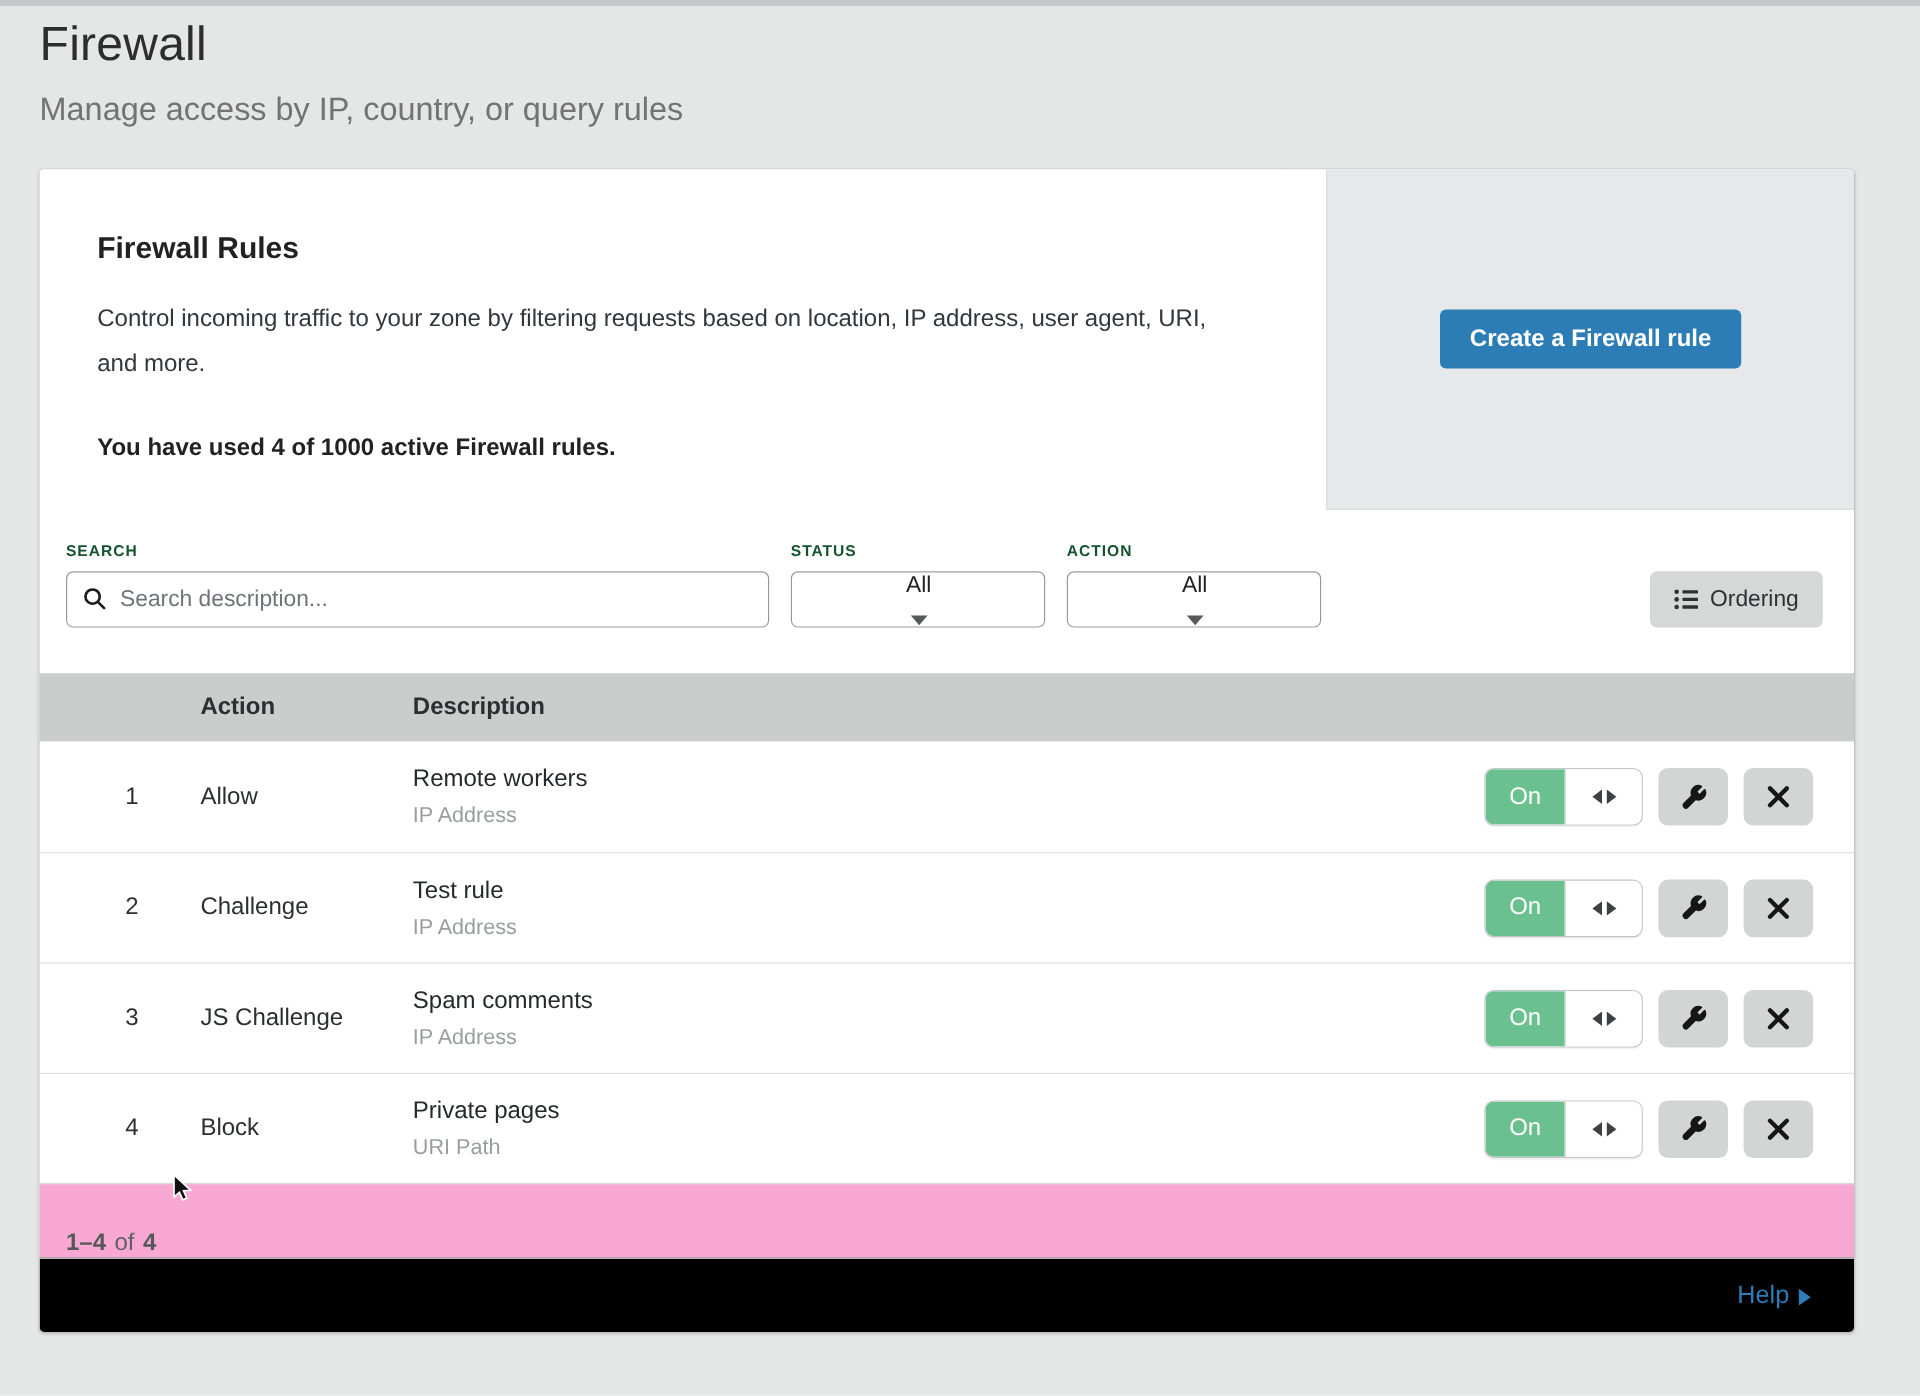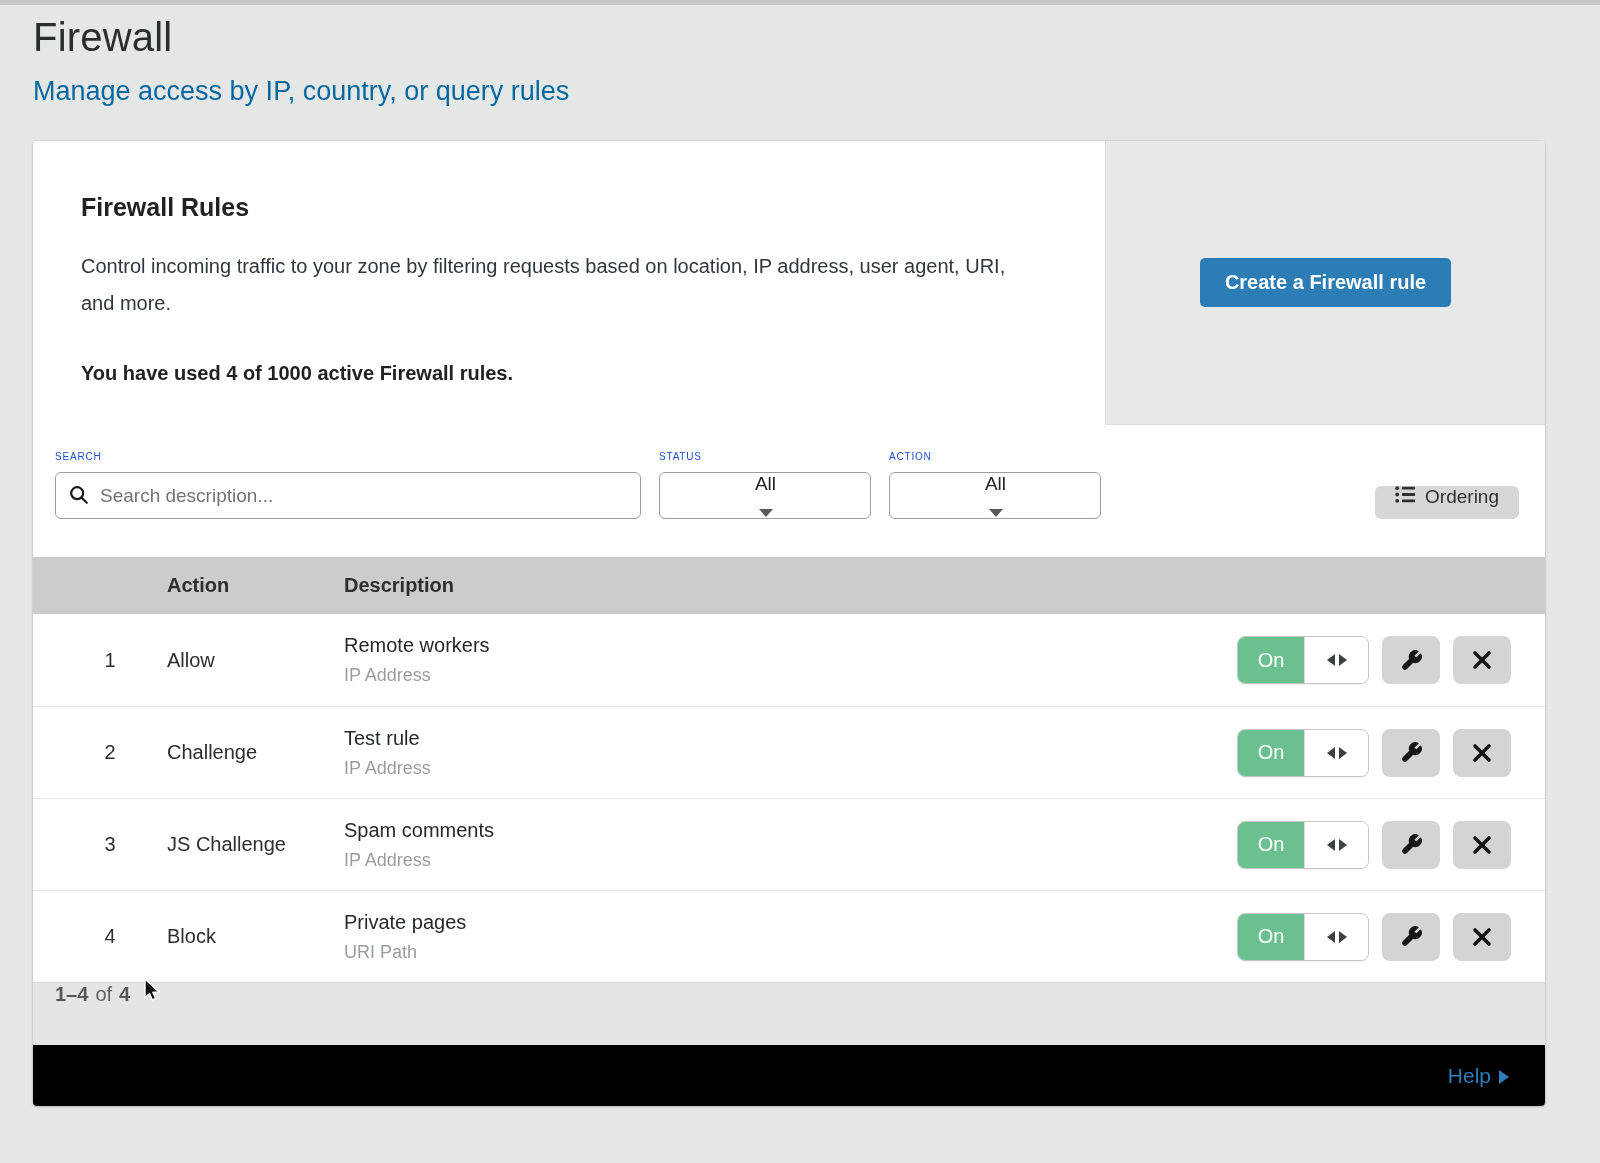--- a/index.html
+++ b/index.html
@@ -8,21 +8,21 @@
     background: #e5e6e6;
     font-family: "Liberation Sans", "DejaVu Sans", sans-serif;
     color: #333;
     position: relative;
   }
   .top-strip { height: 5px; background: #c6c7c8; width: 100%; }
 
   
   .page-header { margin: 10px 0 0 33px; }
   .page-title { font-size: 40px; font-weight: 500; color: #2d2d2d; letter-spacing: .2px; }
-  .page-subtitle { font-size: 27px; color: #0369a1; margin-top: 16px; font-weight: 400; }
+  .page-subtitle { font-size: 27px; color: #737373; margin-top: 16px; font-weight: 400; }
 
   
   .card {
     margin: 34px 55px 0 33px;
     width: 1512px;
     background: #fff;
     border-radius: 4px;
     box-shadow: 0 1px 3px rgba(0,0,0,.18), 0 0 0 1px rgba(0,0,0,.04);
     overflow: hidden;
   }
@@ -40,40 +40,40 @@
   }
   .btn-primary {
     background: #2c7cb5; color: #fff; border: none; cursor: pointer;
     font-family: inherit; font-size: 20px; font-weight: 700;
     padding: 13px 25px; border-radius: 5px;
   }
 
   
   .filters { display: flex; align-items: flex-end; padding: 26px 26px 38px 22px; background: #fff; }
   .filter-group { display: flex; flex-direction: column; }
-  .filter-label { font-size: 10px; font-weight: 400; color: #1d4ed8; letter-spacing: .8px; margin-bottom: 10px; }
+  .filter-label { font-size: 13px; font-weight: 700; color: #14532d; letter-spacing: .8px; margin-bottom: 10px; }
   .search-wrap { position: relative; width: 586px; }
   .search-input {
     width: 100%; height: 47px; border: 1px solid #9a9da0; border-radius: 6px;
     font-family: inherit; font-size: 19px; color: #333; padding: 0 14px 0 44px; background: #fff;
   }
   .search-input::placeholder { color: #707478; opacity: 1; }
   .search-icon { position: absolute; left: 13px; top: 12px; width: 22px; height: 22px; }
   .select-box {
     width: 212px; height: 47px; border: 1px solid #9a9da0; border-radius: 6px; background: #fff;
     display: flex; align-items: center; justify-content: space-between;
     padding: 0 14px 0 15px; cursor: pointer; flex-direction: column;
   }
   .select-value { font-size: 19px; color: #222; }
   .gap18 { width: 18px; }
   .filters-spacer { flex: 1; }
   .btn-ordering {
-    height: 33px; padding: 0 20px; border: none; border-radius: 6px; background: #d6d7d7;
+    height: 47px; padding: 0 20px; border: none; border-radius: 6px; background: #d6d7d7;
     font-family: inherit; font-size: 19px; color: #2f3133; cursor: pointer;
-    display: flex; align-items: flex-start; gap: 10px;
+    display: flex; align-items: center; gap: 10px;
   }
 
   
   .thead {
     background: #cbcccc; height: 57px; display: flex; align-items: center;
     font-size: 20px; font-weight: 700; color: #2c2e30;
   }
   .cell-num { width: 134px; padding-left: 20px; text-align: center; flex-shrink: 0; }
   .cell-action { width: 177px; flex-shrink: 0; }
   .cell-desc { flex: 1; min-width: 0; }
@@ -102,22 +102,22 @@
   .tri-l { width: 0; height: 0; border-top: 6px solid transparent; border-bottom: 6px solid transparent; border-right: 8px solid #3e4144; }
   .tri-r { width: 0; height: 0; border-top: 6px solid transparent; border-bottom: 6px solid transparent; border-left: 8px solid #3e4144; }
 
   .icon-btn {
     width: 58px; height: 48px; border: none; border-radius: 8px; background: #d3d4d4;
     display: flex; align-items: center; justify-content: center; cursor: pointer;
   }
 
   
   .pagination {
-    height: 62px; border-top: 1px solid #d9dadb; display: flex; align-items: flex-start;
-    padding-left: 22px; font-size: 20px; color: #5f6265; background: #e5e5e5;
+    height: 62px; border-top: 1px solid #d9dadb; display: flex; align-items: flex-end;
+    padding-left: 22px; font-size: 20px; color: #5f6265; background: #f9a8d4;
   }
   .pagination .bold { font-weight: 700; color: #55585a; }
   .pagination .of-word { margin: 0 7px; }
   .help-row {
     height: 62px; border-top: 1px solid #e4e5e5; display: flex; align-items: center;
     justify-content: flex-end; padding-right: 36px; background: #000000;
   }
   .help-link { color: #2e7cb8; font-size: 21px; text-decoration: none; display: flex; align-items: center; gap: 8px; cursor: pointer; }
   .help-arrow { width: 0; height: 0; border-top: 7px solid transparent; border-bottom: 7px solid transparent; border-left: 10px solid #2e7cb8; margin-top: 2px; }
 

